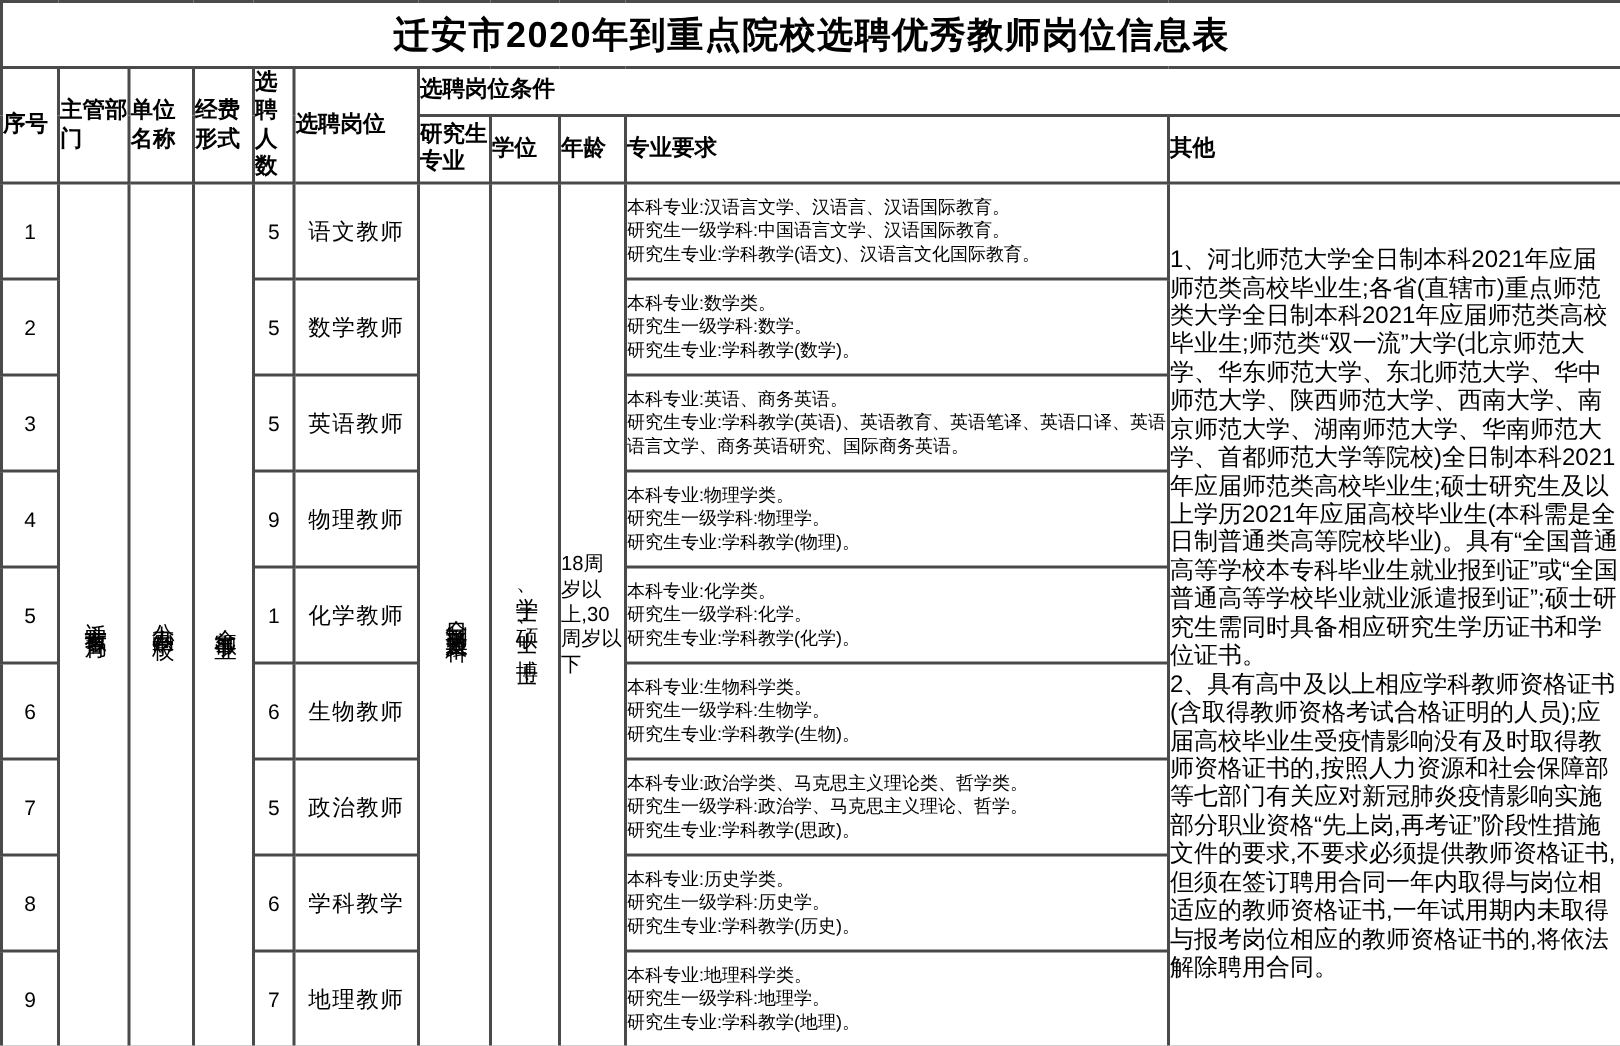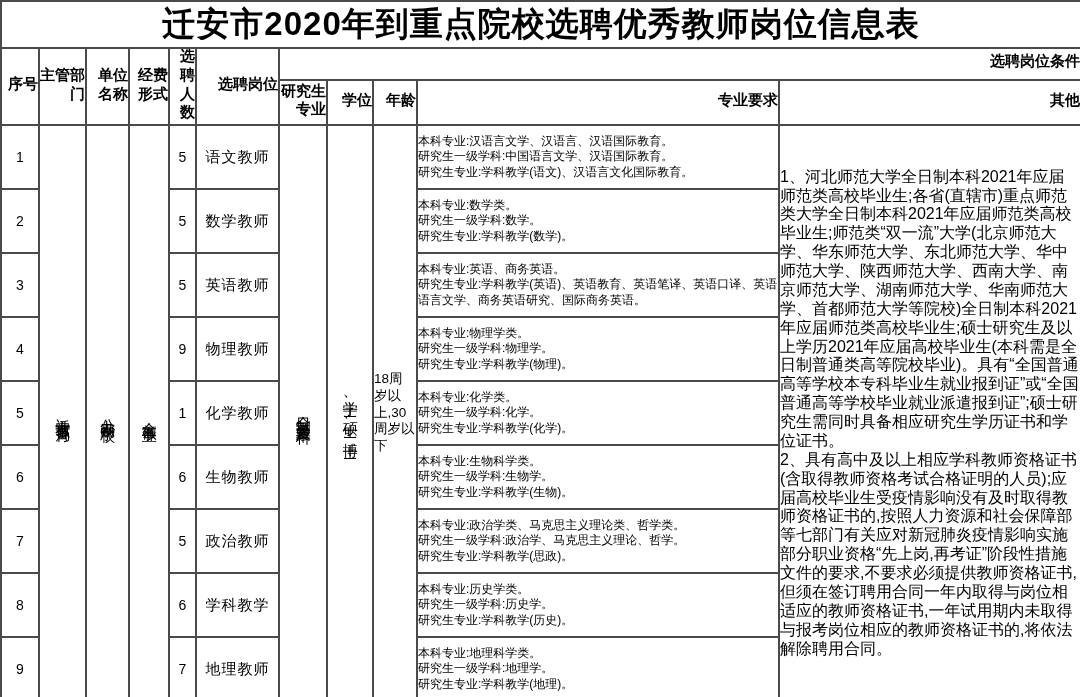--- a/index.html
+++ b/index.html
@@ -23,33 +23,32 @@
     padding: 0;
     overflow: hidden;
     background: #ffffff;
   }
   
   td.title-cell {
     border: 1px solid #d9d9d9;
     border-bottom: 2px solid #4a4a4a;
     text-align: center;
     vertical-align: middle;
-    font-size: 33px;
+    font-size: 24px;
     font-weight: bold;
     letter-spacing: 1px;
   }
   
   th.h {
     font-size: 15px;
     font-weight: bold;
-    text-align: right;
+    text-align: left;
     vertical-align: middle;
     line-height: 1.25;
     padding: 1px 2px;
-    font-family: Liberation Mono, monospace;
   }
   th.h-count { padding: 1px 5px; }
   
   td.c {
     text-align: center;
     vertical-align: middle;
     font-size: 14px;
   }
   td.pos { font-size: 15px; letter-spacing: 1px; border-radius: 30px; }
   td.majors {

